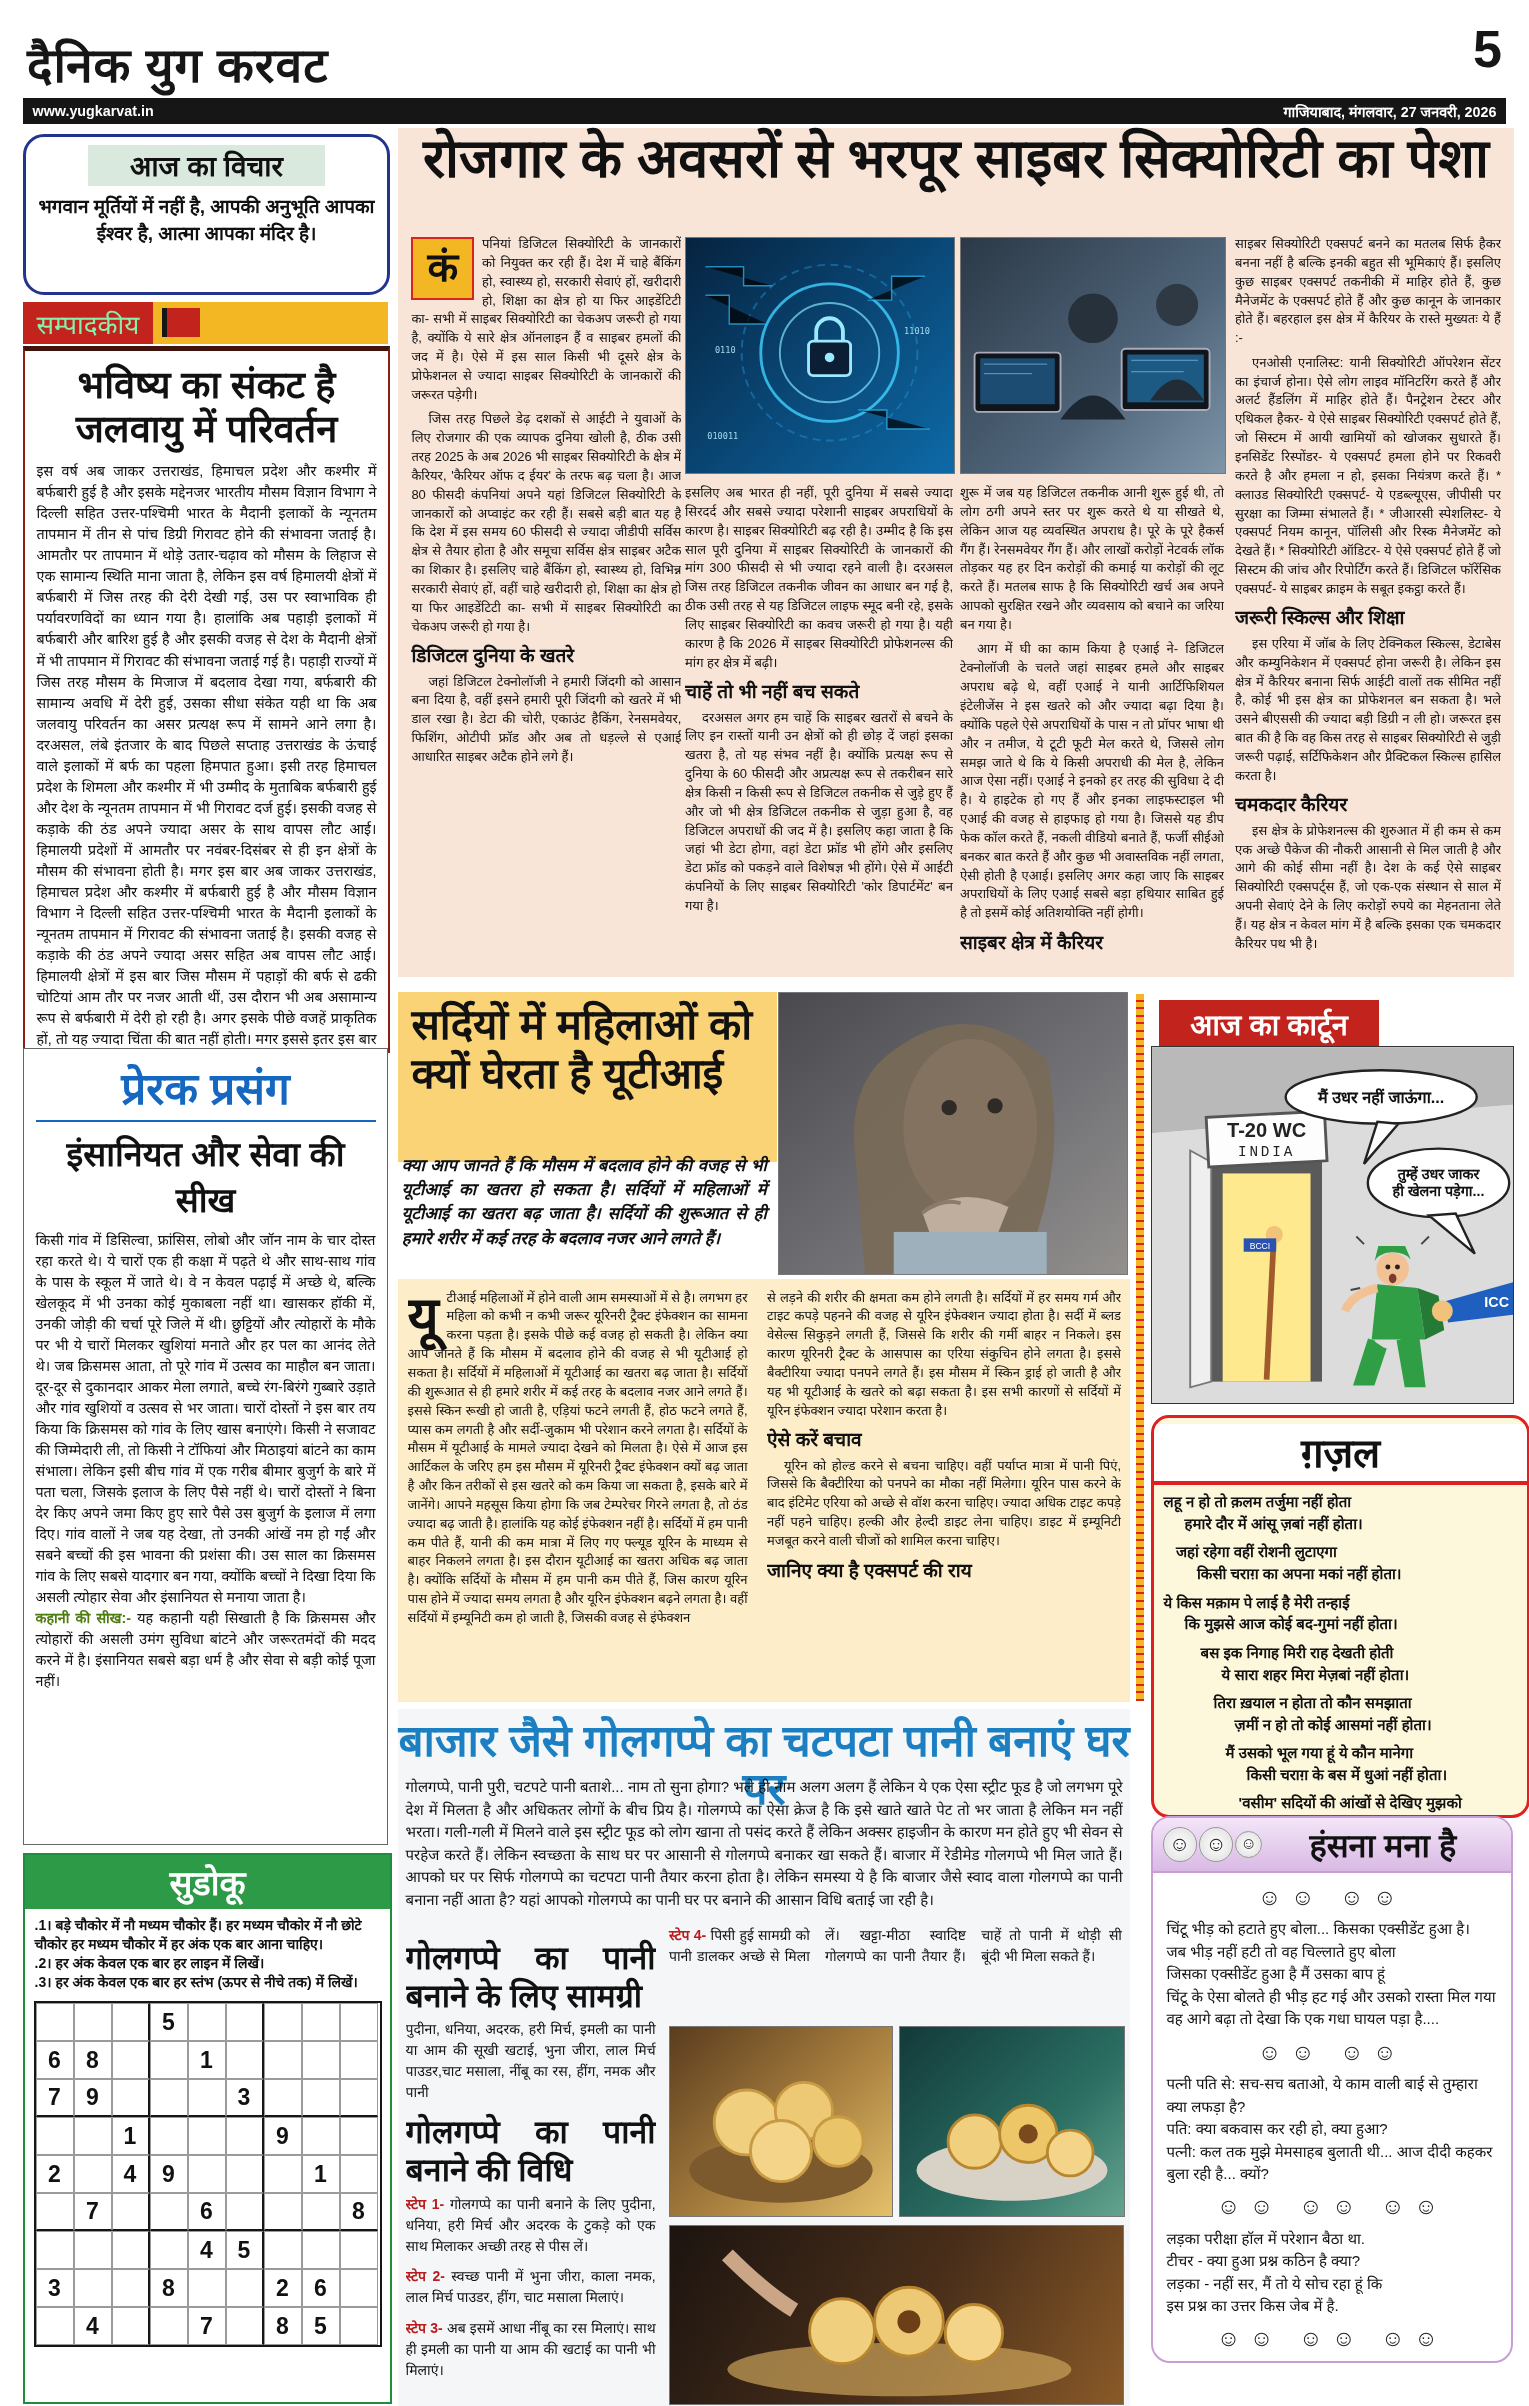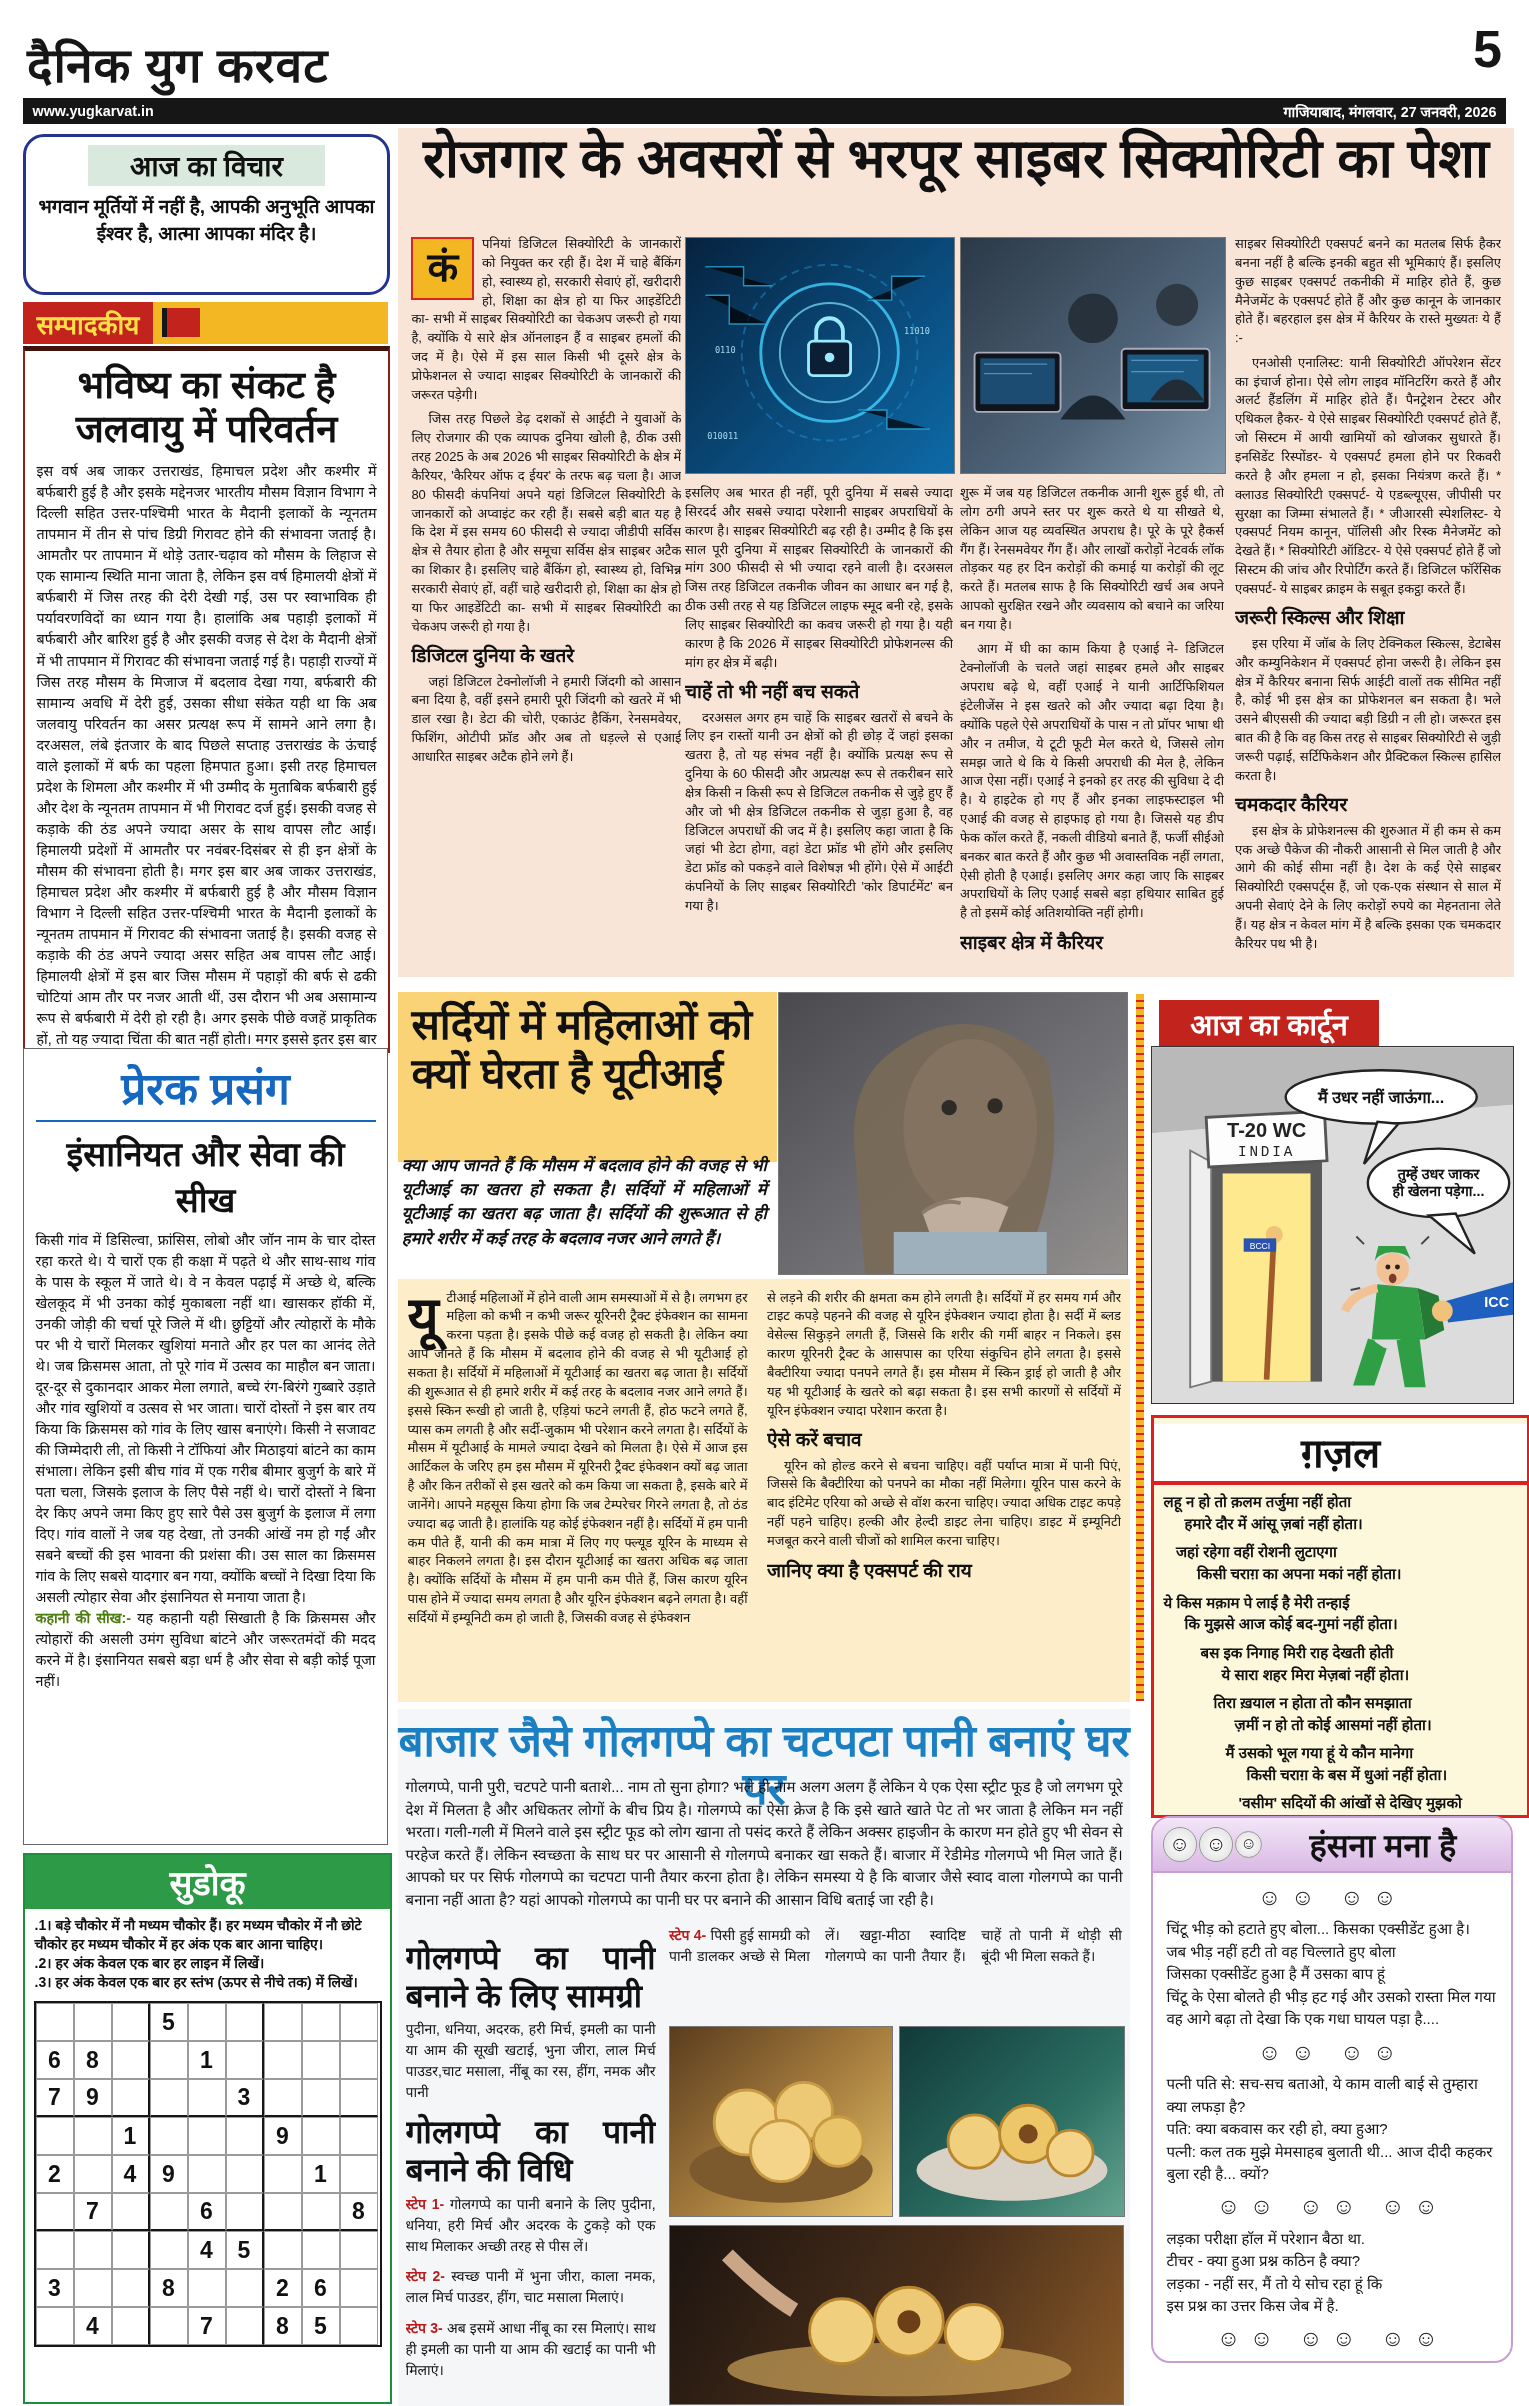--- a/index.html
+++ b/index.html
@@ -10,21 +10,21 @@
   .mast-title{font-size:48px;font-weight:bold;letter-spacing:1px;color:#161616;}
   .page-num{font-size:52px;font-weight:bold;color:#161616;}
   .topbar{background:#161616;color:#fff;display:flex;justify-content:space-between;align-items:center;
           padding:0 9.6px;font-size:14.3px;font-weight:bold;}
   
   .thought{border:3.8px solid #23348f;border-radius:21px;background:#fff;padding:7.6px 11.5px;text-align:center;}
   .thought-head{background:#d9e9dd;font-size:28px;font-weight:bold;margin:0 auto 7.6px;width:70%;padding:1.9px 0;}
   .thought-text{font-size:19px;font-weight:bold;line-height:1.4;}
   
   .edit-bar{display:flex;align-items:stretch;}
-  .edit-label{background:#c2231d;color:#fde047;font-size:26px;font-weight:bold;padding:3.8px 13.4px;}
+  .edit-label{background:#c2231d;color:#86efac;font-size:26px;font-weight:normal;padding:3.8px 13.4px;}
   .edit-strip{background:#f2b722;flex:1;position:relative;}
   .curl{position:absolute;left:9.6px;top:5.7px;width:32.5px;height:29px;background:#c2231d;border-left:5.7px solid #161616;}
   .edit-box{border:2.9px solid #8c1f14;border-top:5.7px solid #40130c;background:#fff;padding:9.6px 11.5px;overflow:hidden;}
   .edit-headline{font-size:38px;line-height:1.15;font-weight:bold;text-align:center;margin:3.8px 0 9.6px;}
   .bodytext{font-size:14.3px;line-height:1.47;text-align:justify;}
   
   .prerak{border:1.9px solid #666;background:#fff;padding:7.6px 11.5px;overflow:hidden;}
   .prerak-head{color:#1667c0;font-size:44px;font-weight:bold;text-align:center;border-bottom:2.9px solid #1667c0;padding-bottom:3.8px;}
   .prerak-title{font-size:34px;font-weight:bold;text-align:center;margin:7.6px 0;}
   .moral-label{color:#4d7c0f;font-weight:bold;}
@@ -354,21 +354,21 @@
       <ellipse cx="240" cy="52" rx="100" ry="28" fill="#fff" stroke="#222" stroke-width="2.5"></ellipse>
       <polygon points="236,78 222,122 258,80" fill="#fff" stroke="#222" stroke-width="2.5"></polygon>
       <text x="240" y="58" text-anchor="middle" font-size="17" font-weight="bold" fill="#111" font-family="Liberation Sans, sans-serif">मैं उधर नहीं जाऊंगा...</text>
       <ellipse cx="300" cy="142" rx="74" ry="36" fill="#fff" stroke="#222" stroke-width="2.5"></ellipse>
       <polygon points="318,174 338,216 290,176" fill="#fff" stroke="#222" stroke-width="2.5"></polygon>
       <text x="300" y="138" text-anchor="middle" font-size="15" font-weight="bold" fill="#111" font-family="Liberation Sans, sans-serif">तुम्हें उधर जाकर</text>
       <text x="300" y="156" text-anchor="middle" font-size="15" font-weight="bold" fill="#111" font-family="Liberation Sans, sans-serif">ही खेलना पड़ेगा...</text>
     </svg>
   </div>
 
-  <div class="abs ghazal" style="left:1151px;top:1415px;width:354px;height:386px;">
+  <div class="abs ghazal" style="left:1151px;top:1415px;width:354px;height:386px;border-radius:18px;">
     <div class="ghazal-head">ग़ज़ल</div>
     <div id="ghazal-lines">
         <div class="couplet" style="margin-left: 0px;">
           <div>लहू न हो तो क़लम तर्जुमा नहीं होता</div>
           <div class="l2">हमारे दौर में आंसू ज़बां नहीं होता।</div>
         </div>
         <div class="couplet" style="margin-left: 12.4px;">
           <div>जहां रहेगा वहीं रोशनी लुटाएगा</div>
           <div class="l2">किसी चराग़ का अपना मकां नहीं होता।</div>
         </div>

